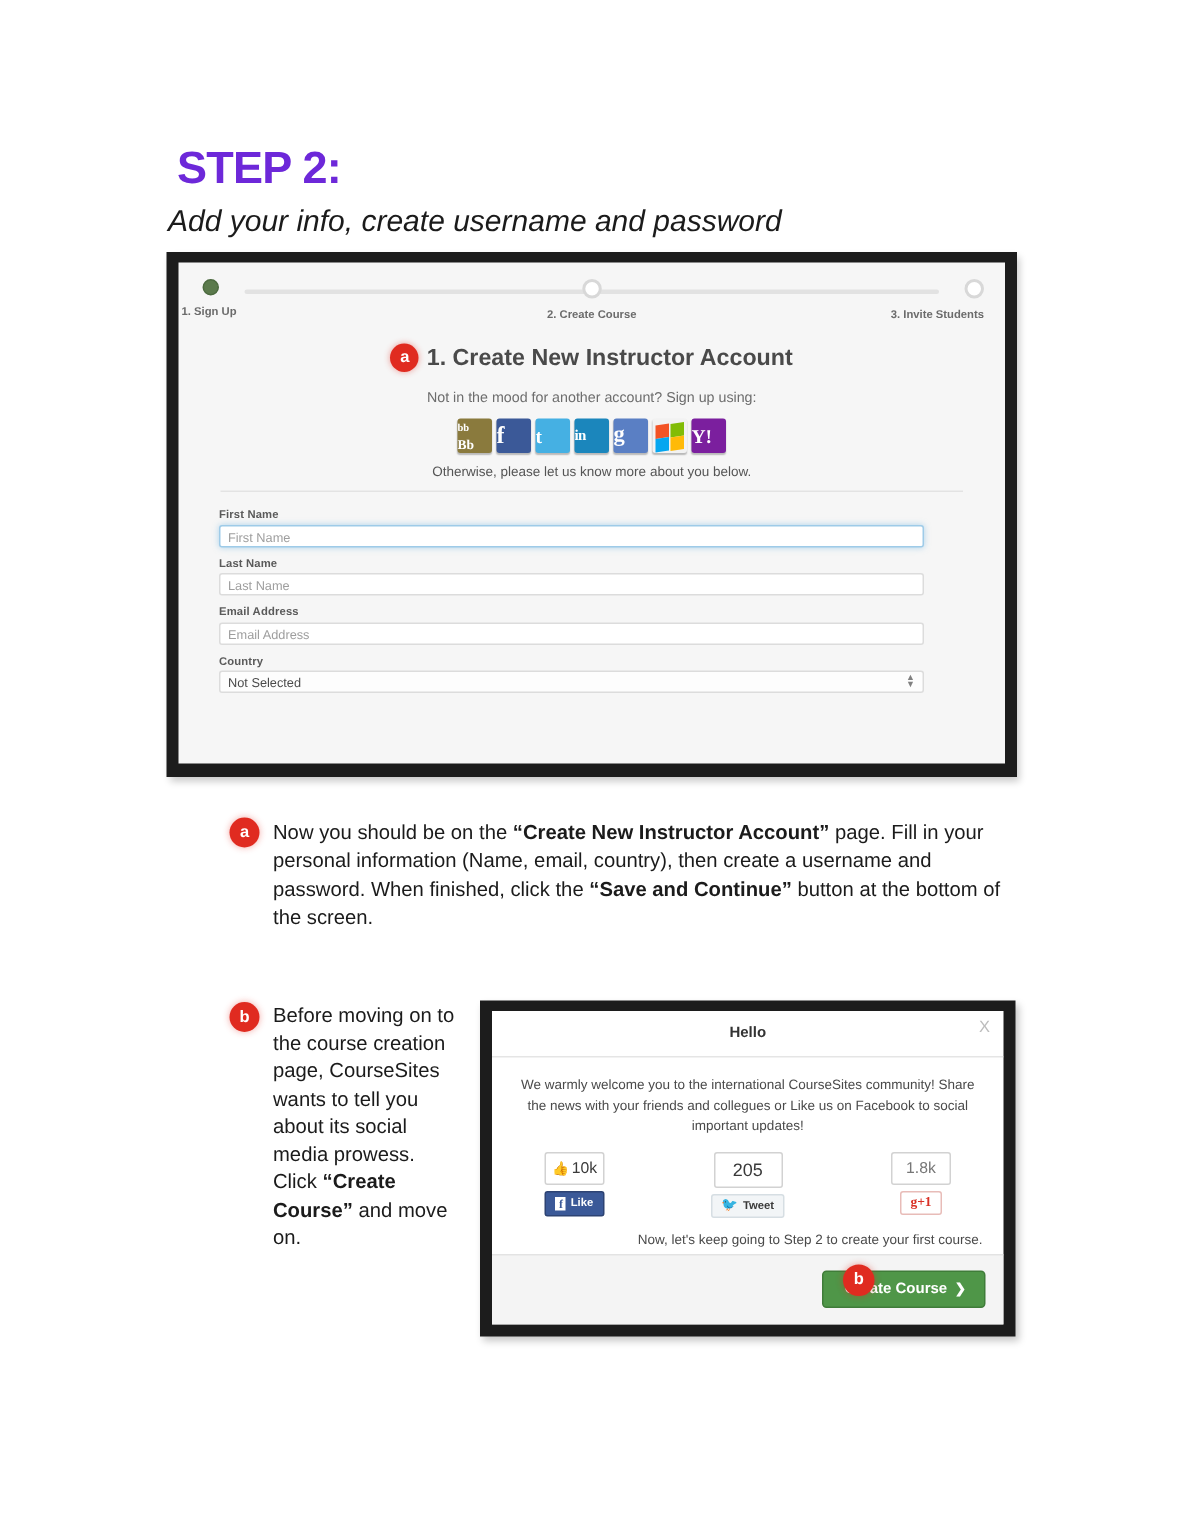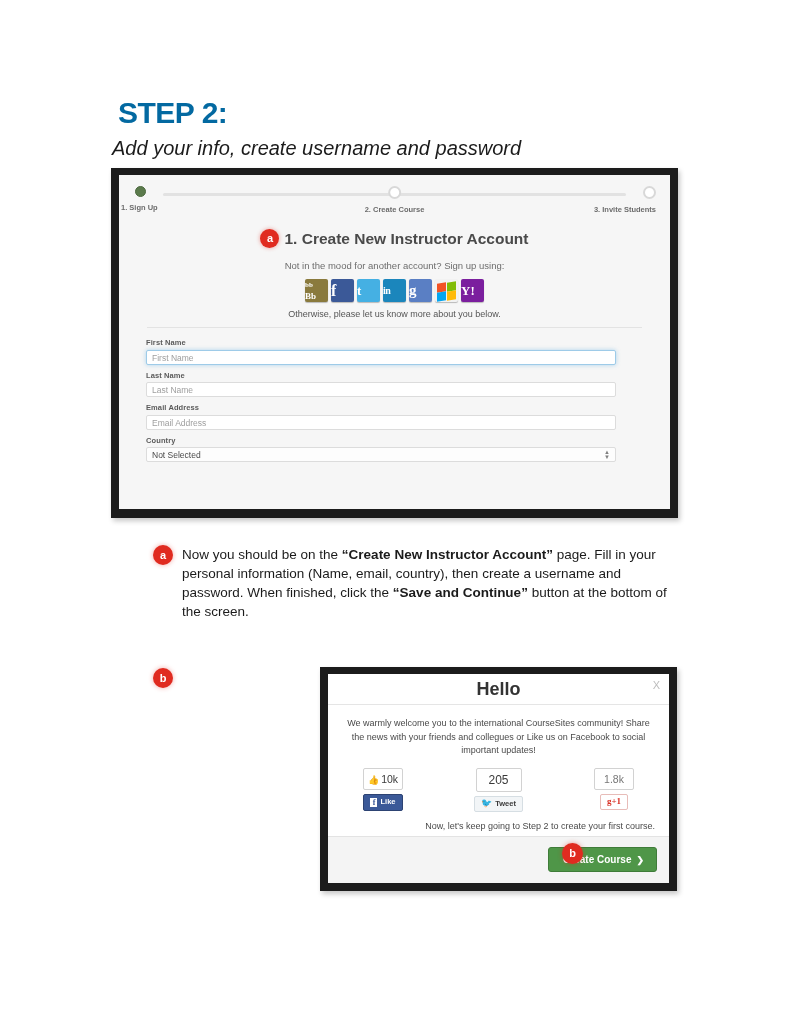--- a/index.html
+++ b/index.html
@@ -16,21 +16,21 @@
   }
 
   
   .page-title {
     position: absolute;
     left: 118px;
     top: 96px;
     font-size: 30px;
     font-weight: bold;
     letter-spacing: -0.5px;
-    color: #0369a1;
+    color: #6d28d9;
     font-family: "Liberation Sans", sans-serif;
   }
   .page-subtitle {
     position: absolute;
     left: 112px;
     top: 137px;
     font-size: 20px;
     font-style: italic;
     color: #1b1b1b;
   }
@@ -300,21 +300,21 @@
     position: relative;
     overflow: hidden;
   }
   .dlg-head {
     height: 30px;
     border-bottom: 1px solid #e5e5e5;
     position: relative;
   }
   .dlg-title {
     text-align: center;
-    font-size: 18px;
+    font-size: 10px;
     font-weight: bold;
     color: #333333;
     line-height: 30px;
   }
   .dlg-close {
     position: absolute;
     right: 9px;
     top: 5px;
     font-size: 11px;
     color: #bdbdbd;
@@ -517,20 +517,23 @@
 
 <div class="instr instr-a">
   <div class="instr-badge">a</div>
   <div class="instr-text">
     <span>Now you should be on the </span><b>“Create New Instructor Account”</b><span> page. Fill in your personal information (Name, email, country), then create a username and password. When finished, click the  </span><b>“Save and Continue”</b><span> button at the bottom of the screen.</span>
   </div>
 </div>
 
 <div class="instr instr-b">
   <div class="instr-badge">b</div>
+  <div class="instr-text">
+    <span>Before moving on to the course creation page, CourseSites wants to tell you about its social media prowess. Click </span><b>“Create Course”</b><span> and move on.</span>
+  </div>
 </div>
 
 <div class="frame2">
   <div class="frame2-inner">
     <div class="dlg-head">
       <div class="dlg-title">Hello</div>
       <div class="dlg-close">X</div>
     </div>
     <div class="dlg-body">
       <div class="dlg-msg">We warmly welcome you to the international CourseSites community! Share the news with your friends and collegues or Like us on Facebook to social important updates!</div>

